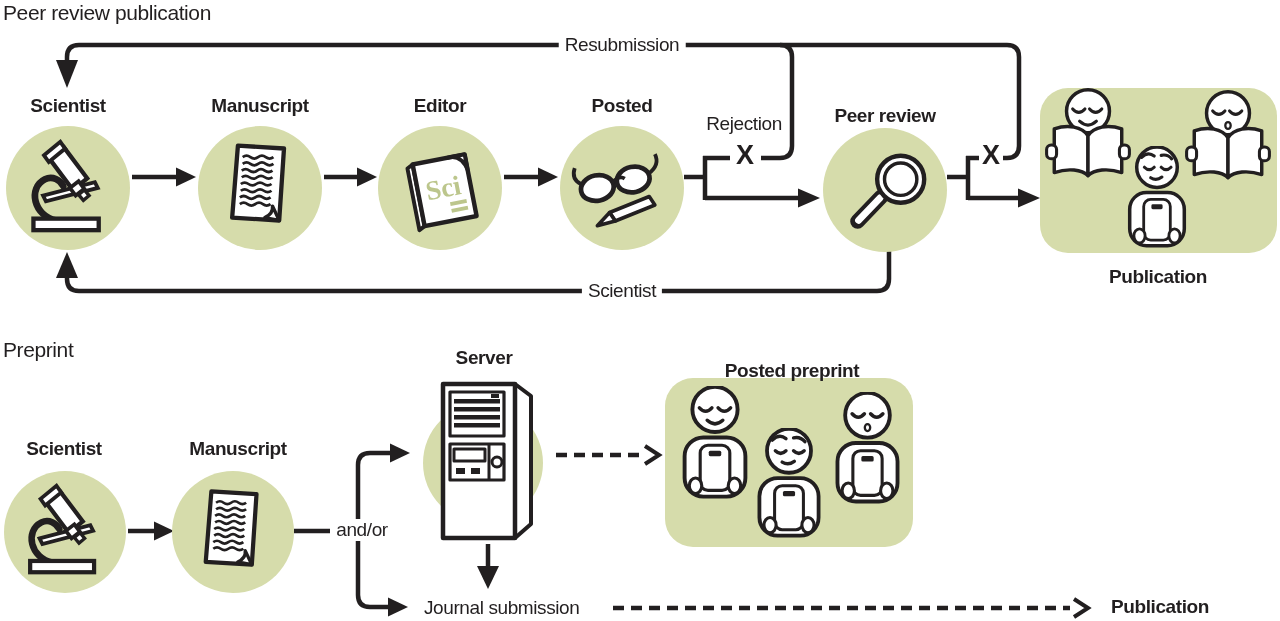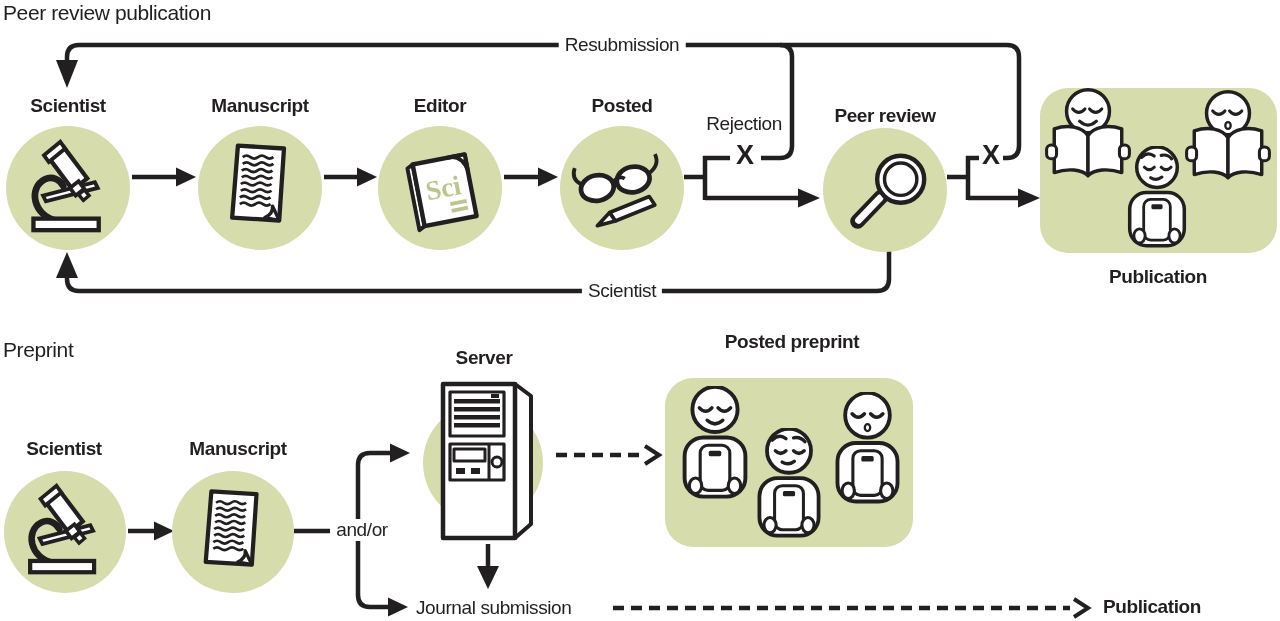--- a/index.html
+++ b/index.html
@@ -13,21 +13,21 @@
     position:relative;width:1280px;height:621px;background:var(--bg);
     font-family:"Liberation Sans",sans-serif;color:var(--ink);overflow:hidden;
   }
   .wires{position:absolute;left:0;top:0;}
   .disc{position:absolute;border-radius:50%;background:var(--green);}
   .rbox{position:absolute;border-radius:28px;background:var(--green);}
   .icon{position:absolute;}
   .title{position:absolute;font-weight:normal;font-size:21px;letter-spacing:-0.4px;white-space:nowrap;}
   .nlabel{position:absolute;font-weight:bold;font-size:19px;letter-spacing:-0.4px;white-space:nowrap;transform:translateX(-50%);text-align:right;}
   .flabel{position:absolute;font-size:19px;letter-spacing:-0.4px;white-space:nowrap;transform:translateX(-50%);}
-  .lleft{transform:none;}
+  .lleft{transform:none;margin-left:8px;}
   .onwire{background:var(--bg);padding:0 6px;}
   .xmark{position:absolute;font-weight:bold;font-size:27px;letter-spacing:0;transform:translateX(-50%);background:var(--bg);padding:0 3px;line-height:1;}
 </style>
 </head>
 <body>
 
 <div class="canvas">
 
   <svg class="wires" width="1280" height="621" viewBox="0 0 1280 621">
     <g stroke="currentColor" stroke-width="4.5" fill="none">
@@ -300,19 +300,19 @@
 
   <div class="flabel onwire" style="left:622px;top:34px">Resubmission</div>
   <div class="flabel" style="left:744px;top:113px">Rejection</div>
   <div class="flabel onwire" style="left:622px;top:280px">Scientist</div>
   <div class="xmark" style="left:745px;top:142px">X</div>
   <div class="xmark" style="left:991px;top:142px">X</div>
 
   <div class="nlabel" style="left:64px;top:438px">Scientist</div>
   <div class="nlabel" style="left:238px;top:438px">Manuscript</div>
   <div class="nlabel" style="left:484px;top:347px">Server</div>
-  <div class="nlabel" style="left:792px;top:331px">Posted preprint</div>
+  <div class="nlabel" style="left:792px;top:360px">Posted preprint</div>
 
   <div class="flabel onwire" style="left:362px;top:519px">and/or</div>
   <div class="flabel lleft" style="left:416px;top:597px">Journal submission</div>
   <div class="nlabel lleft" style="left:1103px;top:596px">Publication</div>
 
 </div>
 
 </body></html>

